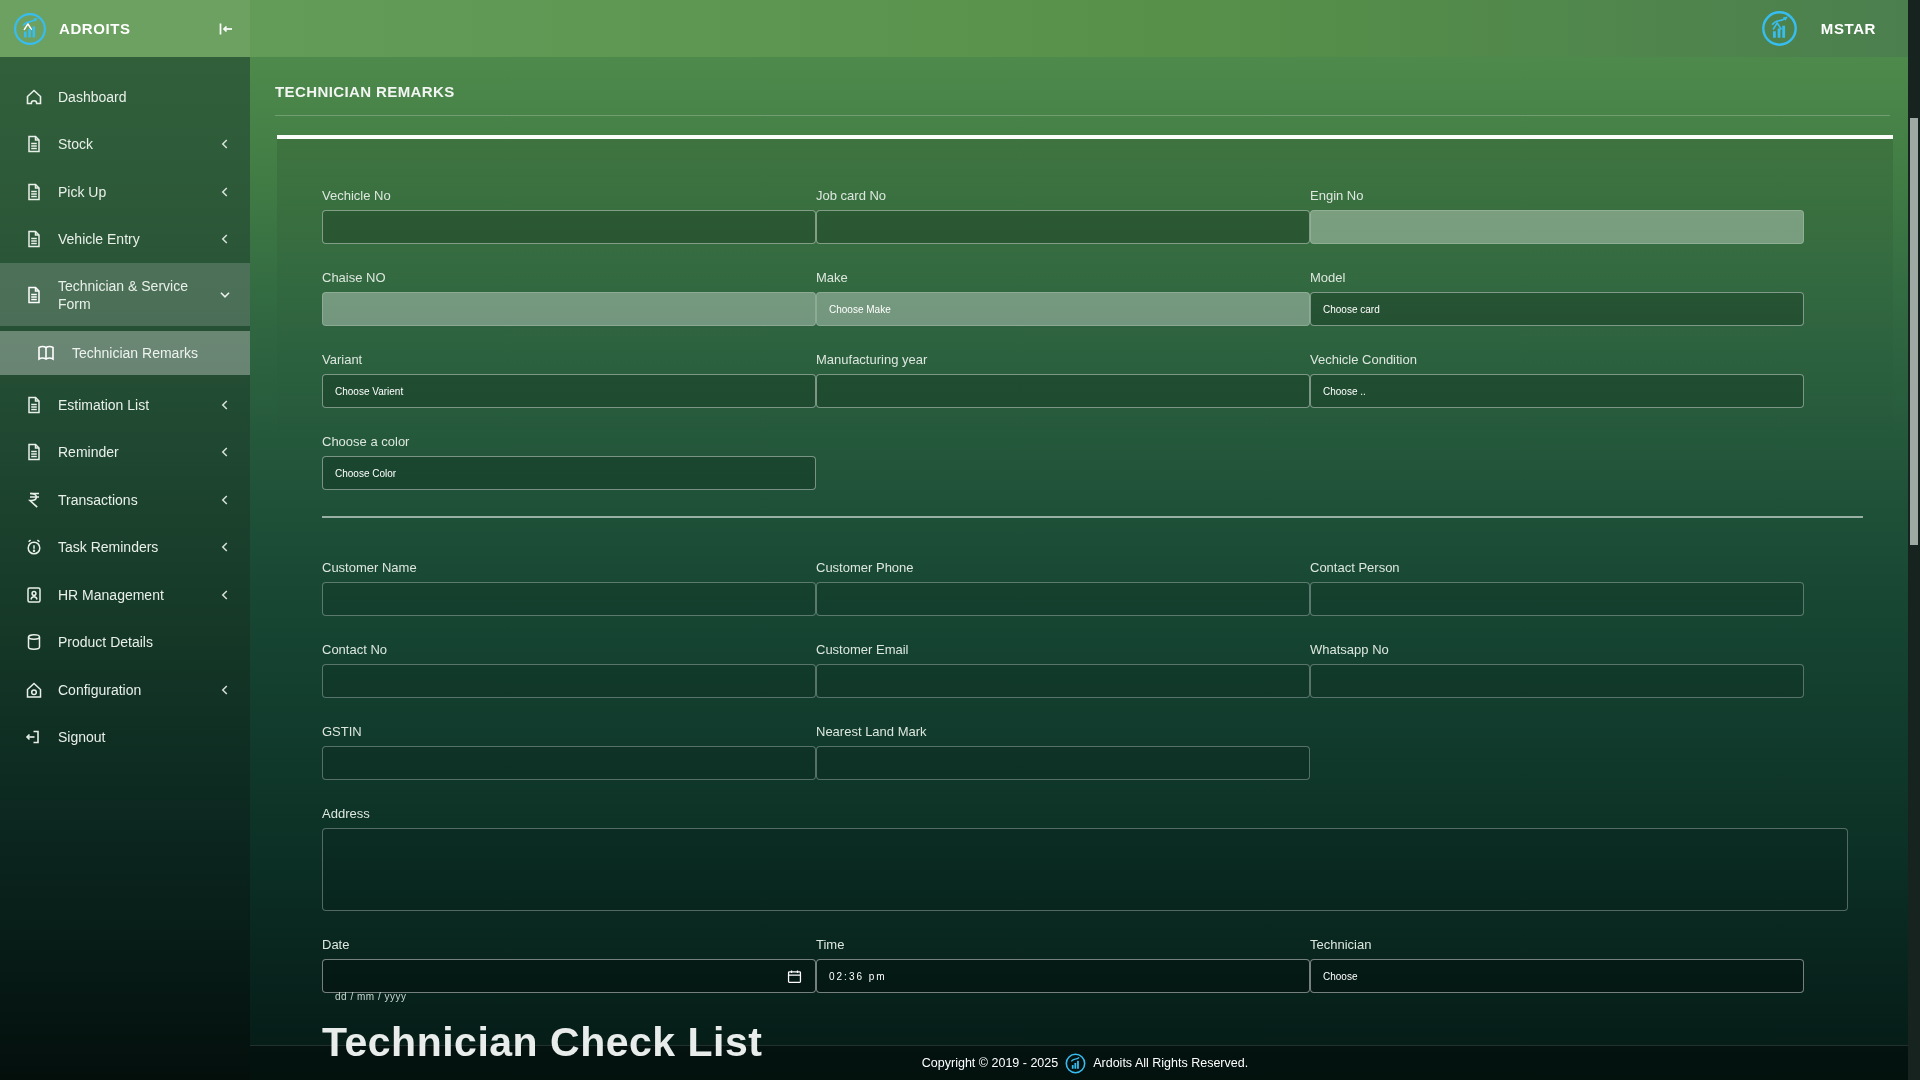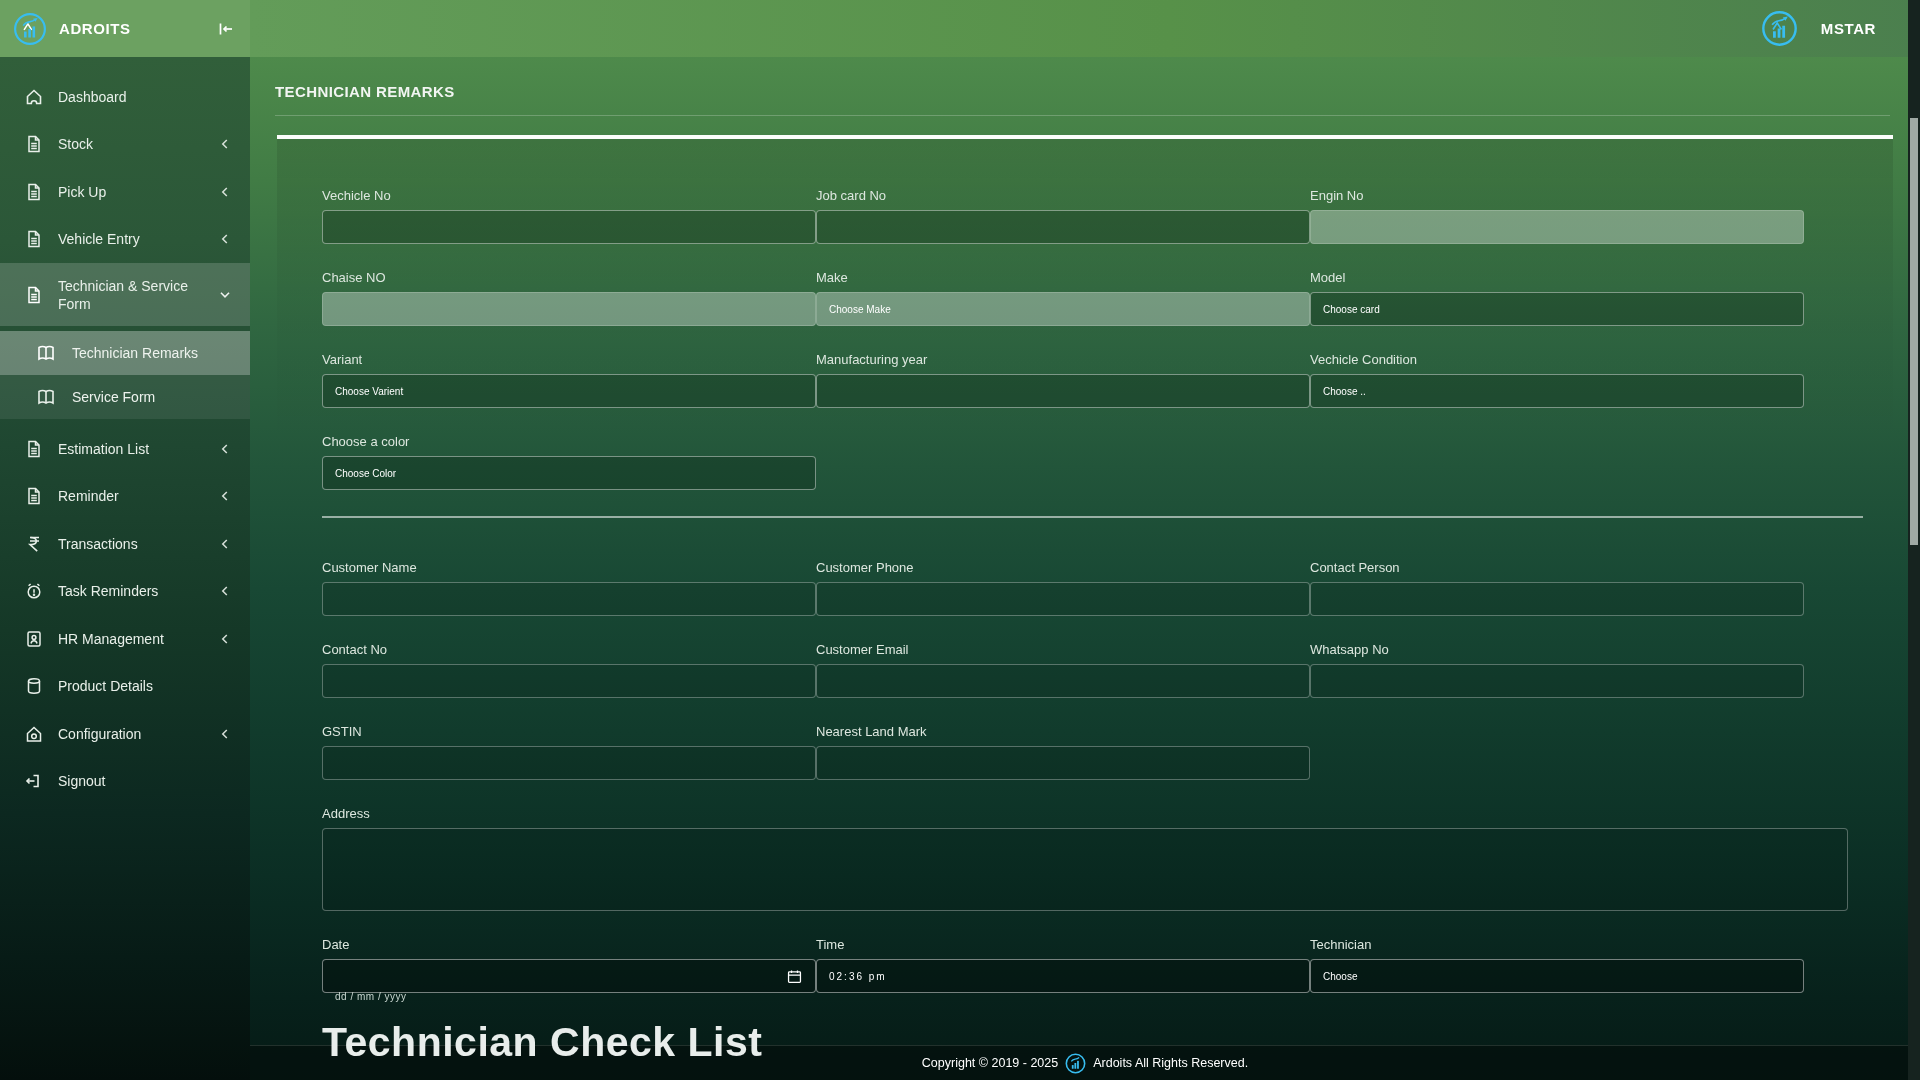--- a/index.html
+++ b/index.html
@@ -172,29 +172,20 @@
       <div class="submenu">
         <div class="sub-item active">
           <span class="nicon">
             <svg class="ic" width="20" height="20" viewBox="0 0 20 20" fill="none" stroke="#ffffff" stroke-width="1.6">
               <path d="M3 4.5 c2.2-1.3 4.8-1.3 7 0 c2.2-1.3 4.8-1.3 7 0 v11.5 c-2.2-1.3-4.8-1.3-7 0 c-2.2-1.3-4.8-1.3-7 0 Z"></path>
               <path d="M10 4.5 V16"></path>
             </svg>
           </span>
           <span class="nlabel">Technician Remarks</span>
         </div>
-        <div class="sub-item">
-          <span class="nicon">
-            <svg class="ic" width="20" height="20" viewBox="0 0 20 20" fill="none" stroke="#e9f0ea" stroke-width="1.6">
-              <path d="M3 4.5 c2.2-1.3 4.8-1.3 7 0 c2.2-1.3 4.8-1.3 7 0 v11.5 c-2.2-1.3-4.8-1.3-7 0 c-2.2-1.3-4.8-1.3-7 0 Z"></path>
-              <path d="M10 4.5 V16"></path>
-            </svg>
-          </span>
-          <span class="nlabel">Service Form</span>
-        </div>
       </div>
 
       <div class="nav-item">
         <span class="nicon">
           <svg class="ic" width="20" height="20" viewBox="0 0 20 20" fill="none" stroke="#e9f0ea" stroke-width="1.5">
             <path d="M5 2.5 h6.5 L15 6 v11.5 H5 Z"></path>
               <path d="M11.5 2.5 V6 H15"></path>
             <path d="M7.2 9.5 h5.6 M7.2 12 h5.6 M7.2 14.5 h5.6"></path>
           </svg>
         </span>

